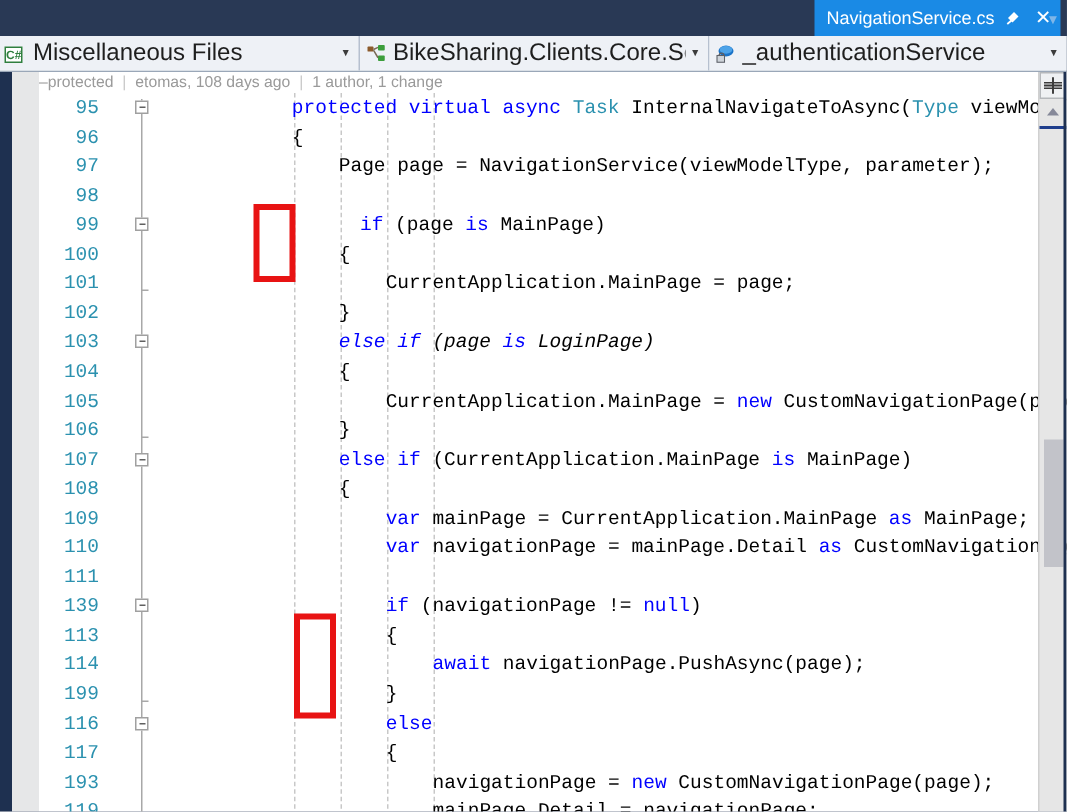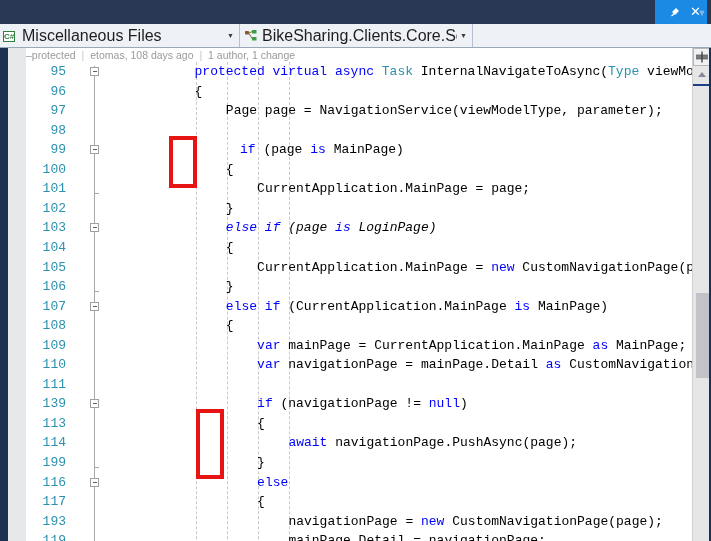--- a/index.html
+++ b/index.html
@@ -294,20 +294,21 @@
     right: 0; top: 0;
     width: 3px; height: 24px;
     background: #293955;
   }
 </style>
 </head>
 <body>
 
 <div id="tabstrip">
   <div id="doc-tab">
+    <span class="tab-label">NavigationService.cs</span>
     <span class="tab-icon-btn" id="tab-pin-icon">
       <svg width="11" height="11" viewBox="0 0 11 11">
         <path d="M2 6 L6 2 L9 5 L5 9 Z" fill="#ffffff"></path>
         <path d="M4.5 7.5 L1.5 10" stroke="#ffffff" stroke-width="1.2" fill="none"></path>
       </svg>
     </span>
     <span class="tab-icon-btn" id="tab-close-icon">✕</span>
   </div>
   <div id="tab-menu-icon">▼</div>
   <div id="topbar-right-edge"></div>
@@ -329,20 +330,32 @@
         <rect x="2" y="3" width="4" height="3.4" rx="0.6" fill="#8b5a2b"></rect>
         <rect x="9" y="2" width="4.5" height="3.6" rx="0.6" fill="#3c9e3c"></rect>
         <rect x="9" y="9" width="4.5" height="3.6" rx="0.6" fill="#3c9e3c"></rect>
         <path d="M6 5 L9 3.6 M6 5.4 L9 10.5" stroke="#7a6a55" stroke-width="1" fill="none"></path>
       </svg>
     </span>
     <span class="combo-text">BikeSharing.Clients.Core.Services.Nav</span>
     <span class="combo-arrow">▼</span>
   </div>
 
+  <div class="nav-combo" id="nav-member">
+    <span class="nav-icon">
+      <svg width="16" height="16" viewBox="0 0 16 16">
+        <ellipse cx="8" cy="6" rx="5" ry="3.6" fill="#1a73c8"></ellipse>
+        <ellipse cx="8" cy="5.2" rx="4.2" ry="2.6" fill="#4da3e8"></ellipse>
+        <rect x="2" y="9" width="5" height="4.5" fill="#cfd4da" stroke="#5b5f66" stroke-width="0.7"></rect>
+        <path d="M3.4 9 a1.6 1.6 0 0 1 3.2 0" fill="none" stroke="#5b5f66" stroke-width="0.8"></path>
+      </svg>
+    </span>
+    <span class="combo-text">_authenticationService</span>
+    <span class="combo-arrow">▼</span>
+  </div>
 </div>
 
 <div id="editor">
   <div id="editor-left-blue"></div>
   <div id="indicator-margin"></div>
 
   <div id="code-surface">
     <div id="codelens">
       <span id="cl-ref">–protected</span>
       <span class="cl-sep">|</span>

